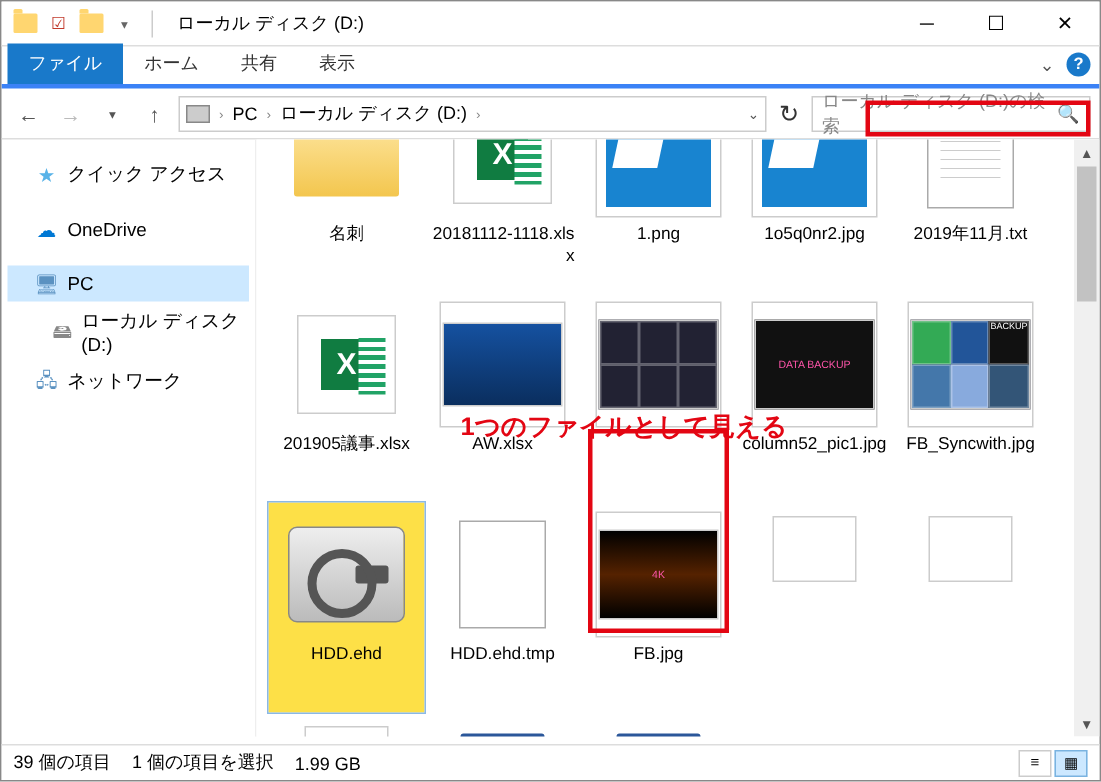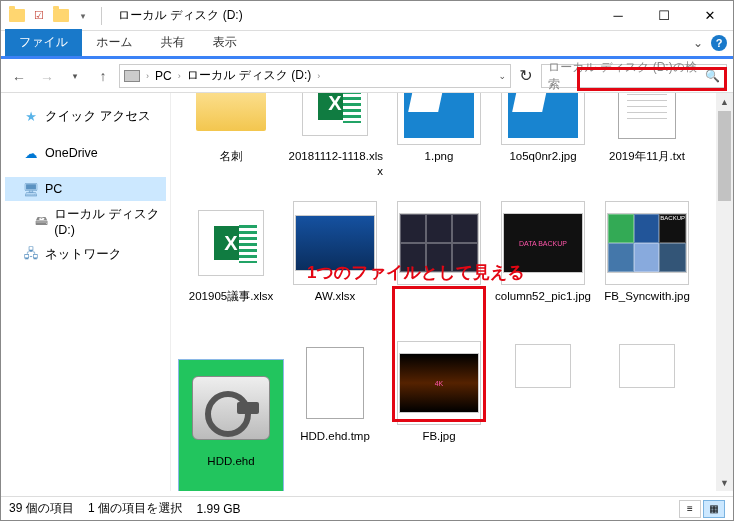--- a/index.html
+++ b/index.html
@@ -56,21 +56,21 @@
 .word { width:66px; height:54px; background:#2b579a; color:#fff; display:flex; align-items:center; justify-content:center; font-size:30px; font-weight:bold; border-radius:2px; margin-top:20px; }
 .ehd { width:78px; height:64px; background:linear-gradient(#eee,#bbb); border:1px solid #888; border-radius:6px; position:relative; }
 .ehd::after { content:""; position:absolute; left:12px; top:14px; width:34px; height:34px; border:6px solid #555; border-radius:50%; }
 .ehd::before { content:""; position:absolute; right:10px; top:25px; width:22px; height:12px; background:#555; border-radius:2px; }
 .collage { width:80px; height:60px; background:#223; border:1px solid #ccc; display:grid; grid-template-columns:1fr 1fr 1fr; grid-template-rows:1fr 1fr; }
 .collage div { border:1px solid rgba(255,255,255,0.3); }
 .dark-img { width:80px; height:60px; background:#111; border:1px solid #ccc; color:#f5a; font-size:7px; display:flex; align-items:center; justify-content:center; text-align:center; line-height:1; }
 .chart-img { width:80px; height:60px; background:#fff; border:1px solid #ccc; position:relative; }
 .chart-img::after { content:""; position:absolute; left:4px; right:4px; top:30px; height:2px; background:linear-gradient(90deg,#e74c3c,#f39c12); }
 .stock-img { width:80px; height:56px; background:linear-gradient(#1551a0,#0a2e5e); border:1px solid #ccc; }
-.item.sel { background:#22c55e; outline:1px solid #8ab8e6;margin-top:25px; }
+.item.sel { background:#fde047; outline:1px solid #8ab8e6; }
 .red-frame { position:absolute; border:3px solid #e30613; pointer-events:none; }
 .red-frame.f1 { left:576px; top:66px; width:150px; height:24px; }
 .red-frame.f2 { left:221px; top:193px; width:94px; height:136px; }
 .anno { position:absolute; color:#e30613; font-size:17px; font-weight:bold; pointer-events:none; }
 .statusbar { height:24px; border-top:1px solid #ddd; display:flex; align-items:center; padding:0 8px; font-size:12px; gap:14px; position:absolute; bottom:0; left:0; right:0; background:#fff; }
 .statusbar .views { margin-left:auto; display:flex; gap:2px; }
 .viewbtn { width:22px; height:18px; border:1px solid #ccc; display:flex; align-items:center; justify-content:center; font-size:10px; }
 .viewbtn.active { background:#cce8ff; border-color:#7ab3e0; }
 .scrollbar { position:absolute; right:0; top:0; width:17px; bottom:0; background:#f0f0f0; }
 .scrollthumb { position:absolute; left:2px; right:2px; top:18px; height:90px; background:#c2c2c2; }
@@ -287,21 +287,21 @@
           </div>
         </div>
     </div>
 
     <div class="scrollbar">
       <div class="arr up">▲</div>
       <div class="scrollthumb"></div>
       <div class="arr dn">▼</div>
     </div>
 
-    <div class="anno" style="left:136px; top:168px;">1つのファイルとして見える</div>
+    <div class="anno" style="left:136px; top:180px;">1つのファイルとして見える</div>
     <div class="red-frame f2"></div>
   </div>
 </div>
 
 <div class="red-frame f1"></div>
 
 <div class="statusbar">
   <span>39 個の項目</span>
   <span>1 個の項目を選択</span>
   <span>1.99 GB</span>

